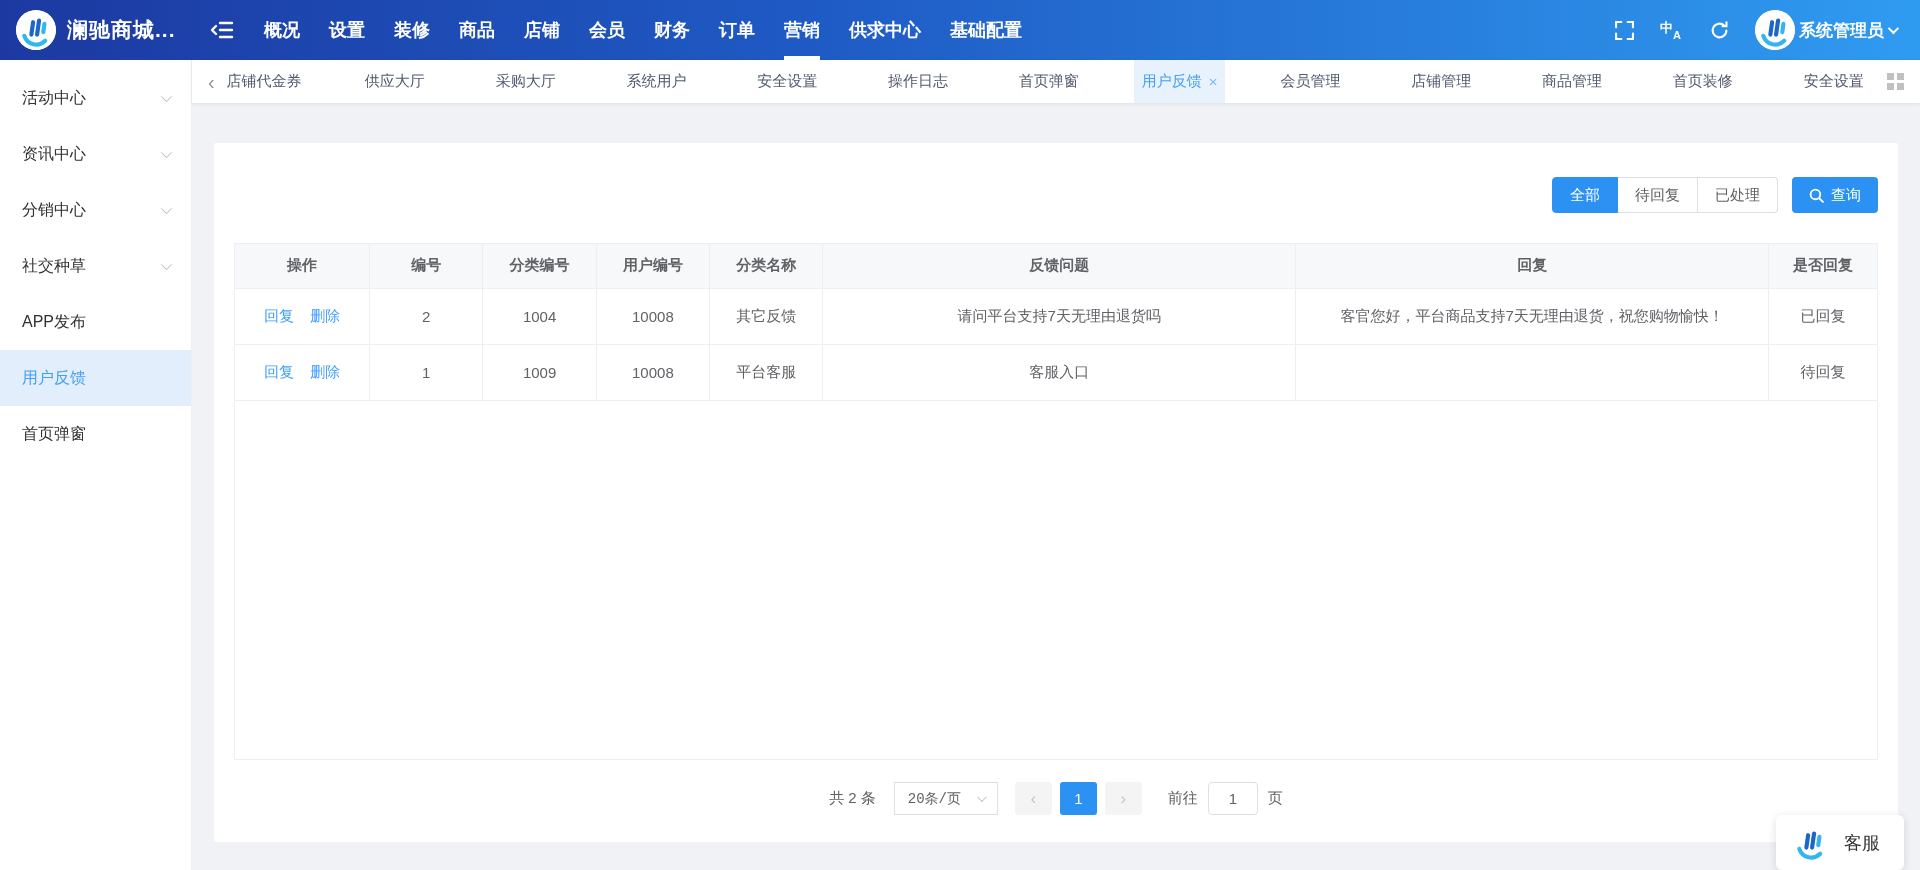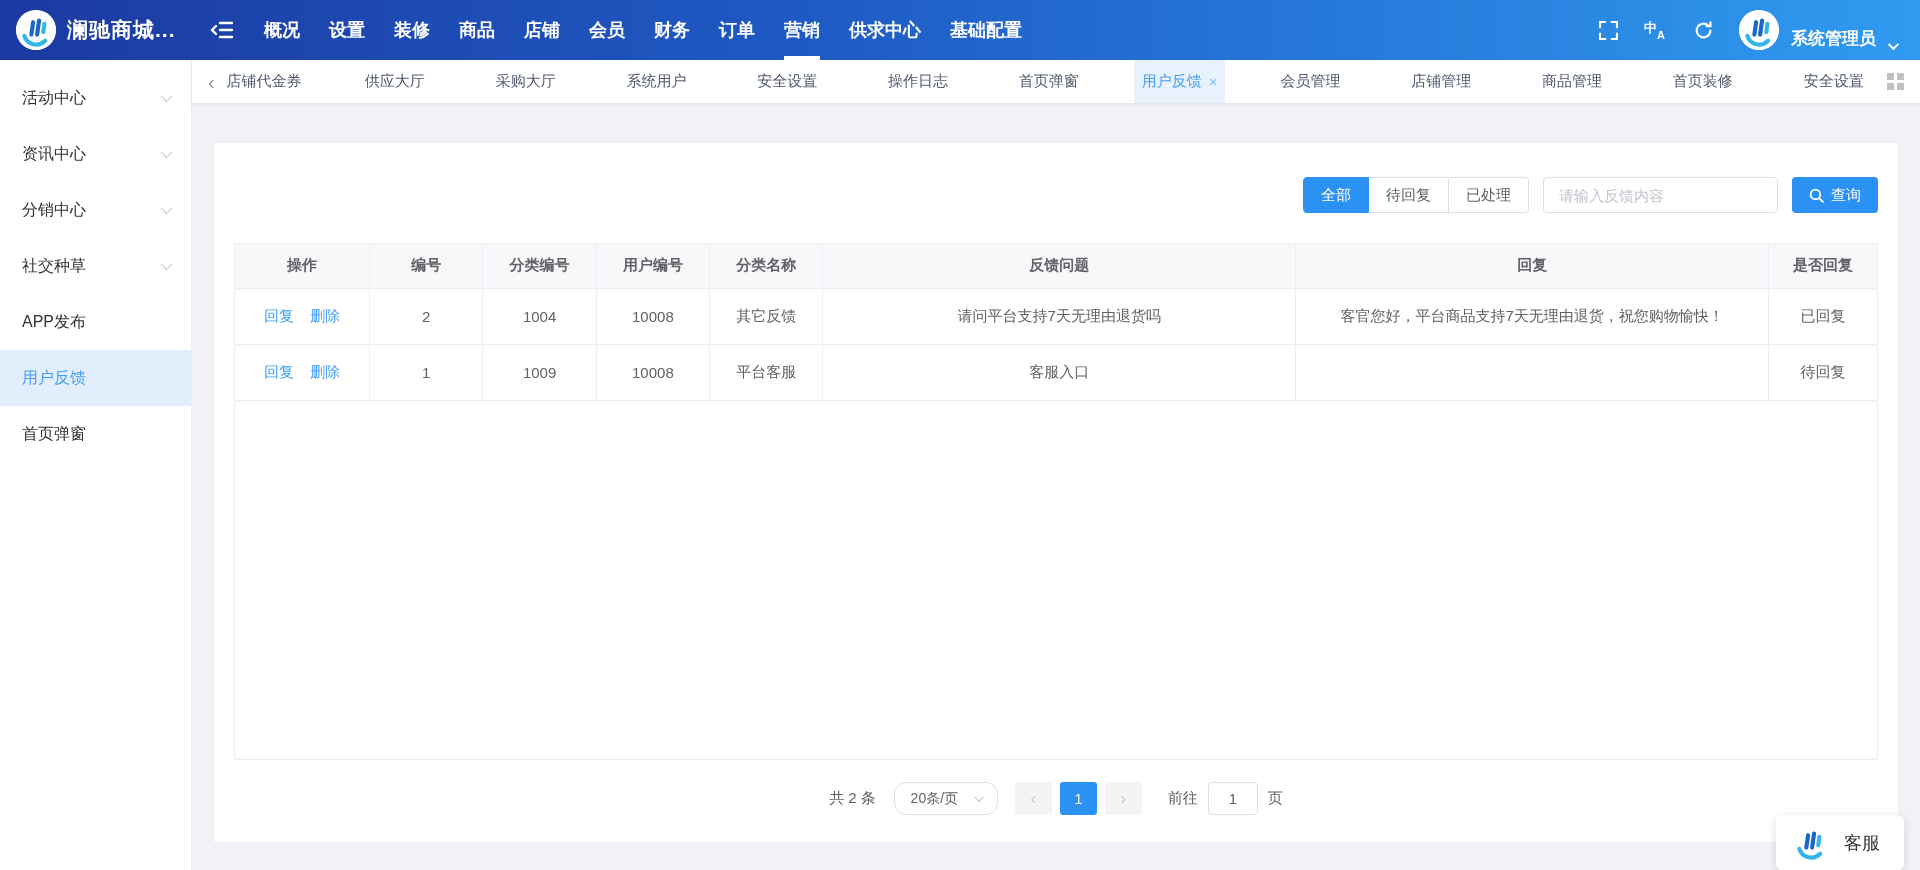--- a/index.html
+++ b/index.html
@@ -16,21 +16,21 @@
   .collapse-btn { margin:0 30px 0 18px; display:flex; align-items:center; cursor:pointer; }
   .topnav { display:flex; gap:29px; height:100%; align-items:stretch; }
   .topnav .nav-item { display:flex; align-items:center; font-size:18px; font-weight:bold;
     cursor:pointer; position:relative; white-space:nowrap; }
   .topnav .nav-item.active::after { content:''; position:absolute; left:0; right:0; bottom:0;
     height:4px; background:#fff; }
   .topbar-right { margin-left:auto; display:flex; align-items:center; gap:26px; padding-right:24px; }
   .tb-icon { display:flex; align-items:center; cursor:pointer; }
   .avatar { width:40px; height:40px; border-radius:50%; background:#fff; overflow:hidden;
     display:flex; align-items:center; justify-content:center; }
-  .user-chip { display:flex; align-items:flex-end; gap:12px; cursor:pointer; }
+  .user-chip { display:flex; align-items:center; gap:4px; cursor:pointer; }
   .user-name { font-size:17px; font-weight:bold; }
   .chev { display:inline-block; width:9px; height:9px; border-right:2px solid currentColor;
     border-bottom:2px solid currentColor; transform:rotate(45deg) translateY(-2px); }
   .chev.white { color:#fff; width:8px; height:8px; }
 
   
   .layout { display:flex; height:810px; }
   .sidebar { width:192px; flex-shrink:0; background:#fff; border-right:1px solid #f0f0f0;
     padding-top:10px; }
   .side-item { height:56px; display:flex; align-items:center; justify-content:space-between;
@@ -80,23 +80,23 @@
   td { height:56px; font-size:15px; color:#606266; text-align:center;
     border-right:1px solid #ebeef5; border-bottom:1px solid #ebeef5;
     white-space:nowrap; overflow:hidden; text-overflow:ellipsis; }
   th:last-child, td:last-child { border-right:none; }
   .op-link { color:#409eff; cursor:pointer; text-decoration:none; margin:0 6px; font-size:15px; }
 
   
   .pagination { display:flex; align-items:center; justify-content:center; margin-top:22px;
     font-size:15px; color:#606266; }
   .pg-total { margin-right:18px; }
-  .pg-select { width:104px; height:33px; border:1px solid #dcdfe6; border-radius:12px;
+  .pg-select { width:104px; height:33px; border:1px solid #dcdfe6; border-radius:0;
     display:flex; align-items:center; justify-content:center; gap:16px; font-size:14px;
-    color:#606266; cursor:pointer; margin-right:17px; }
+    color:#606266; cursor:pointer; margin-right:17px;font-family:Liberation Mono, monospace; }
   .pg-select .chev { color:#c0c4cc; width:7px; height:7px; border-width:1.5px; }
   .pg-btn { width:37px; height:33px; border-radius:3px; display:flex; align-items:center;
     justify-content:center; font-size:17px; cursor:pointer; }
   .pg-btn.disabled { background:#f4f4f5; color:#c0c4cc; }
   .pg-btn.num { background:#2b91f2; color:#fff; margin:0 8px; font-size:15px; }
   .pg-goto { display:flex; align-items:center; gap:10px; margin-left:26px; }
   .goto-input { width:50px; height:33px; border:1px solid #dcdfe6; border-radius:4px;
     text-align:center; font-size:15px; color:#606266; outline:none;
     font-family:"Liberation Sans","DejaVu Sans",sans-serif; }
 
@@ -252,21 +252,20 @@
 
     <div class="content">
       <div class="card">
 
         <div class="filter-row">
           <div class="btn-group">
             <button class="fbtn active">全部</button>
             <button class="fbtn">待回复</button>
             <button class="fbtn">已处理</button>
           </div>
-          <input class="search-input" type="text" placeholder="请输入反馈内容" style="">
           <button class="search-btn">
             <svg width="15" height="15" viewBox="0 0 14 14" fill="none" stroke="#fff" stroke-width="1.7">
               <circle cx="6" cy="6" r="4.5"></circle>
                 <path d="M9.6 9.6 L13 13" stroke-linecap="round"></path>
             </svg>
             <span>查询</span>
           </button>
         </div>
 
         <div class="table-wrap">

